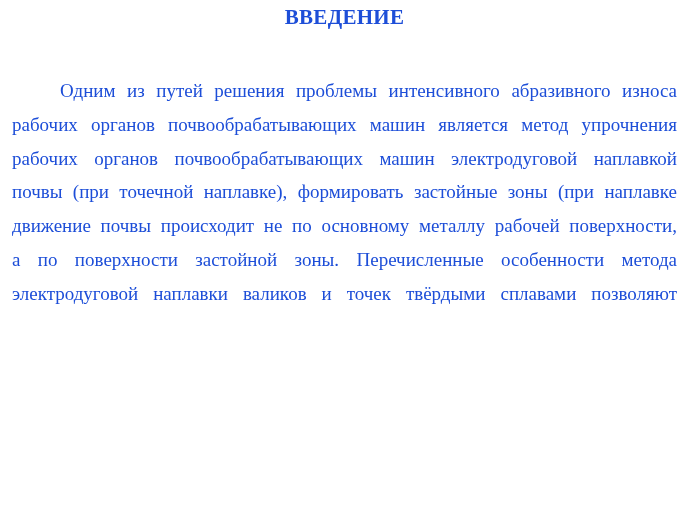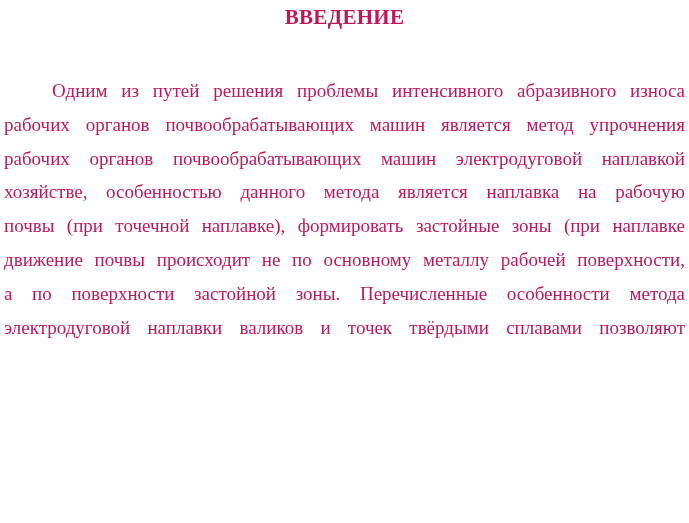--- a/index.html
+++ b/index.html
@@ -5,37 +5,37 @@
     html, body {
       margin: 0;
       padding: 0;
       background: #ffffff;
     }
     .page {
       position: relative;
       width: 689px;
       height: 523px;
       background: #ffffff;
-      color: #be185d;
+      color: #1d4ed8;
       font-family: "Liberation Serif", "DejaVu Serif", serif;
       overflow: hidden;
       box-sizing: border-box;
     }
     .doc-title {
       margin: 0;
       padding-top: 5px;
       font-size: 21px;
       line-height: 24px;
       font-weight: bold;
       text-align: center;
       letter-spacing: 0.3px;
     }
     .paragraph {
       margin-top: 45px;
-      padding: 0 4px;
+      padding: 0 12px;
       font-size: 19px;
     }
     .line {
       height: 33.8px;
       line-height: 33.8px;
       text-align: justify;
       text-align-last: justify;
       white-space: normal;
       overflow: hidden;
     }
@@ -49,19 +49,18 @@
 </head>
 <body>
 
 <div class="page">
   <h1 class="doc-title">ВВЕДЕНИЕ</h1>
 
   <div class="paragraph">
     <div class="line first">Одним из путей решения проблемы интенсивного абразивного износа</div>
     <div class="line">рабочих органов почвообрабатывающих машин является метод упрочнения</div>
     <div class="line">рабочих органов почвообрабатывающих машин электродуговой наплавкой</div>
-    <div class="line">хозяйстве, особенностью данного метода является наплавка на рабочую</div>
     <div class="line">почвы (при точечной наплавке), формировать застойные зоны (при наплавке</div>
     <div class="line">движение почвы происходит не по основному металлу рабочей поверхности,</div>
     <div class="line">а по поверхности застойной зоны. Перечисленные особенности метода</div>
     <div class="line">электродуговой наплавки валиков и точек твёрдыми сплавами позволяют</div>
   </div>
 </div>
 
 </body></html>

